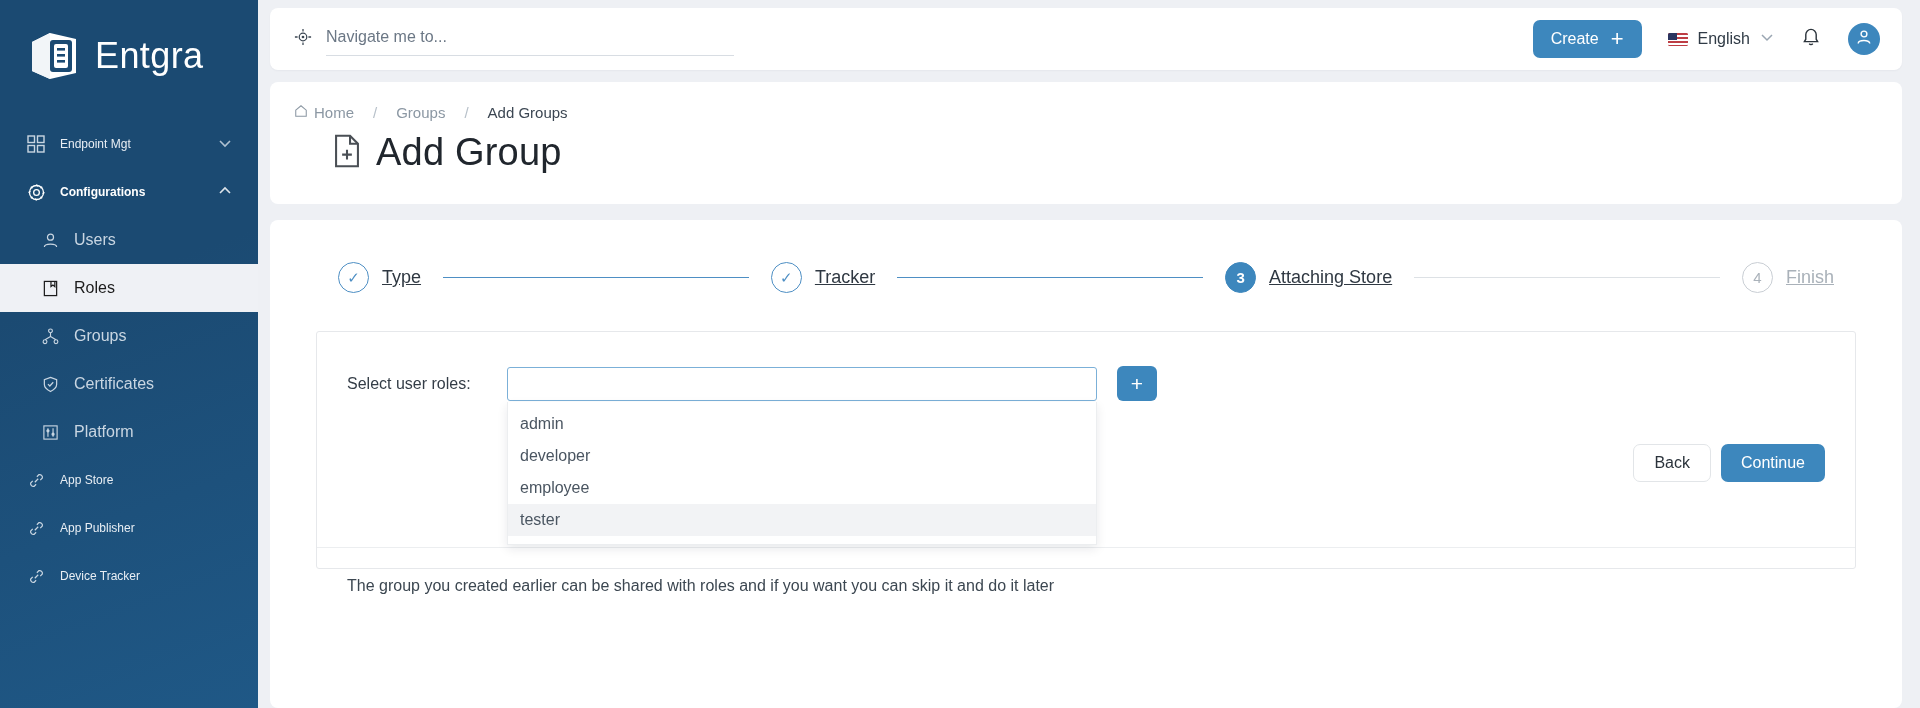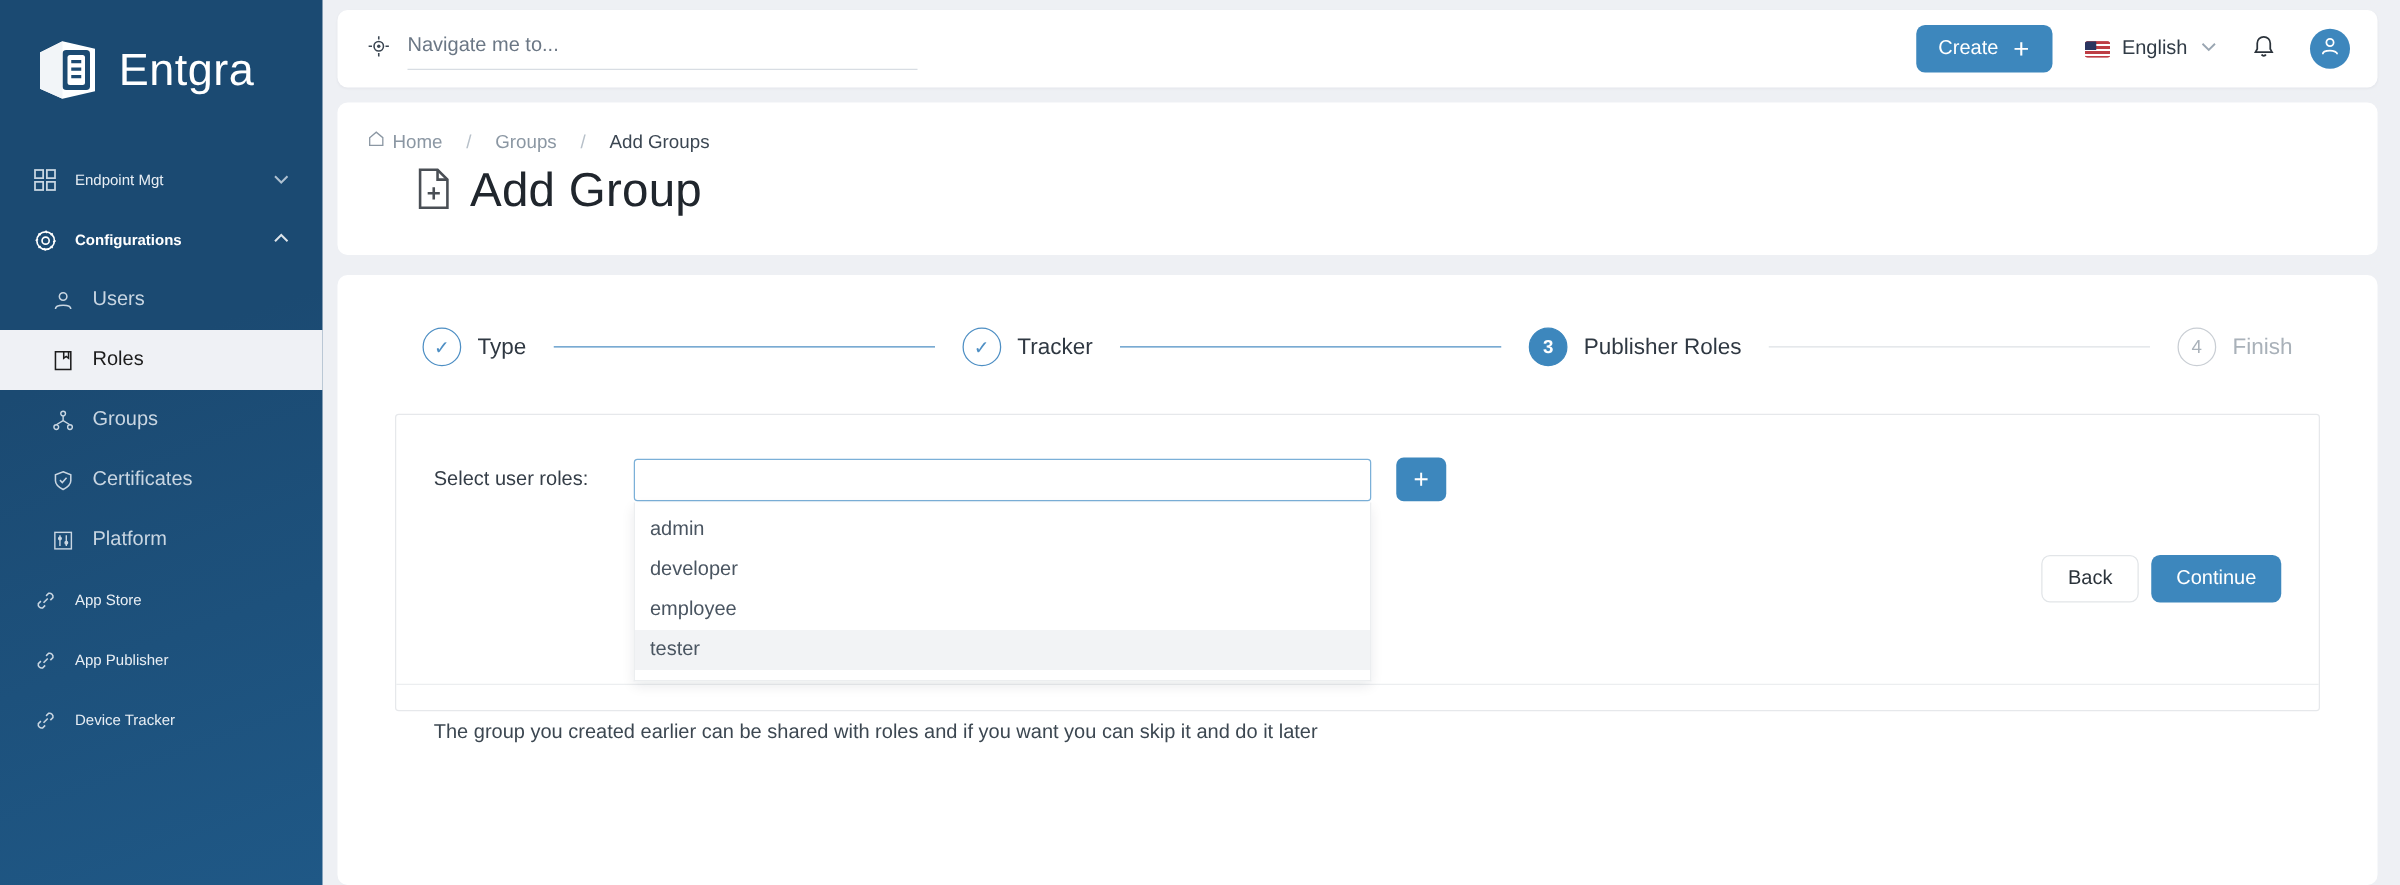--- a/index.html
+++ b/index.html
@@ -128,21 +128,21 @@
   .stepper { display: flex; align-items: center; padding: 0 22px; }
   .step { display: flex; align-items: center; gap: 13px; }
   .step-circle {
     width: 31px; height: 31px; border-radius: 50%;
     display: flex; align-items: center; justify-content: center;
     font-size: 15px; flex: 0 0 31px;
   }
   .step-circle.done { border: 1px solid #4e8fc4; color: #4e8fc4; background: #fff; }
   .step-circle.current { background: #3d87bd; color: #fff; border: 1px solid #3d87bd; font-weight: 700; }
   .step-circle.todo { border: 1px solid #c9ced4; color: #aab2ba; background: #fff; }
-  .step-label { font-size: 18px; color: #2f3842; white-space: nowrap; }
+  .step-label { font-size: 18px; color: #2f3842; white-space: nowrap; text-decoration: underline; }
   .step-label.muted { color: #a9b1b9; }
   .step-line { flex: 1; height: 1px; background: #4e8fc4; margin: 0 22px; }
   .step-line.muted { background: #dde1e5; }
 
   
   .form-panel {
     margin-top: 38px; border: 1px solid #e6e8eb; border-radius: 3px;
     padding: 34px 30px 0 30px; height: 238px; position: relative;
   }
   .form-row { display: flex; align-items: center; gap: 20px; }
@@ -421,21 +421,21 @@
           <span class="step-label">Type</span>
         </div>
         <span class="step-line"></span>
         <div class="step">
           <span class="step-circle done">✓</span>
           <span class="step-label">Tracker</span>
         </div>
         <span class="step-line"></span>
         <div class="step">
           <span class="step-circle current">3</span>
-          <span class="step-label">Publisher Roles</span>
+          <span class="step-label">Attaching Store</span>
         </div>
         <span class="step-line muted"></span>
         <div class="step">
           <span class="step-circle todo">4</span>
           <span class="step-label muted">Finish</span>
         </div>
       </div>
 
       <div class="form-panel">
 

